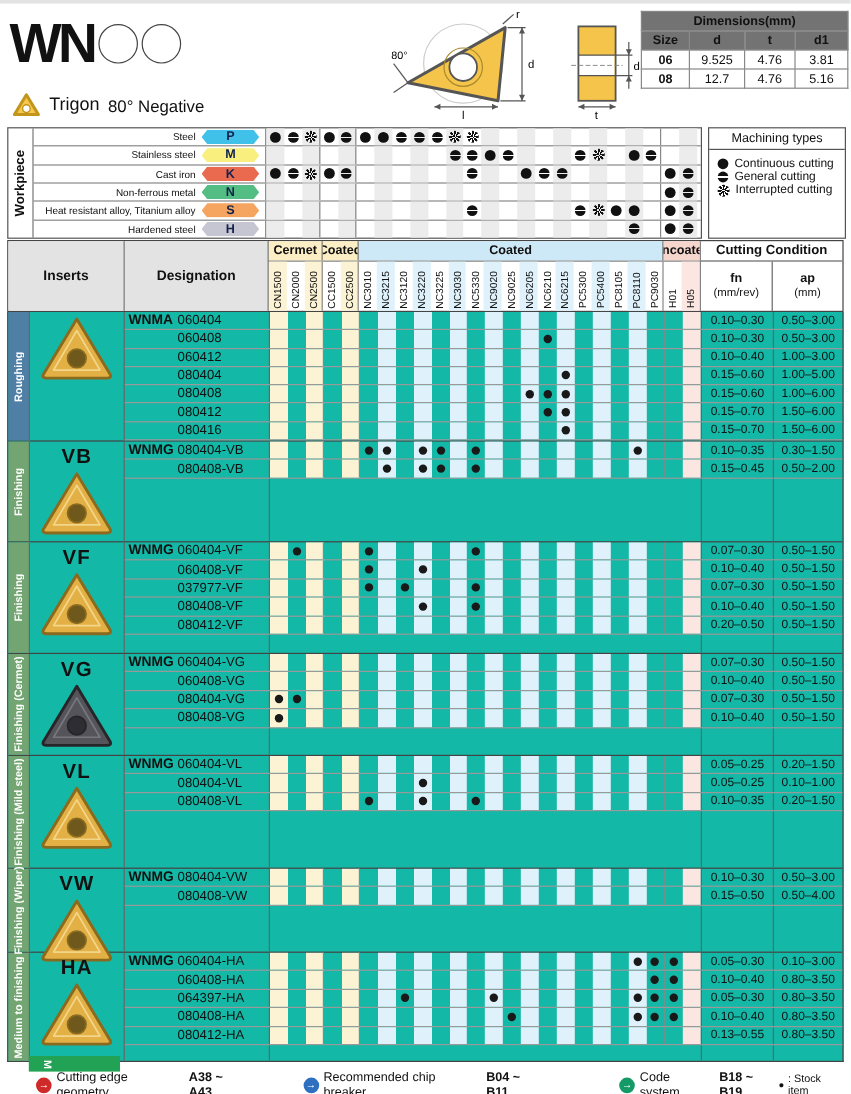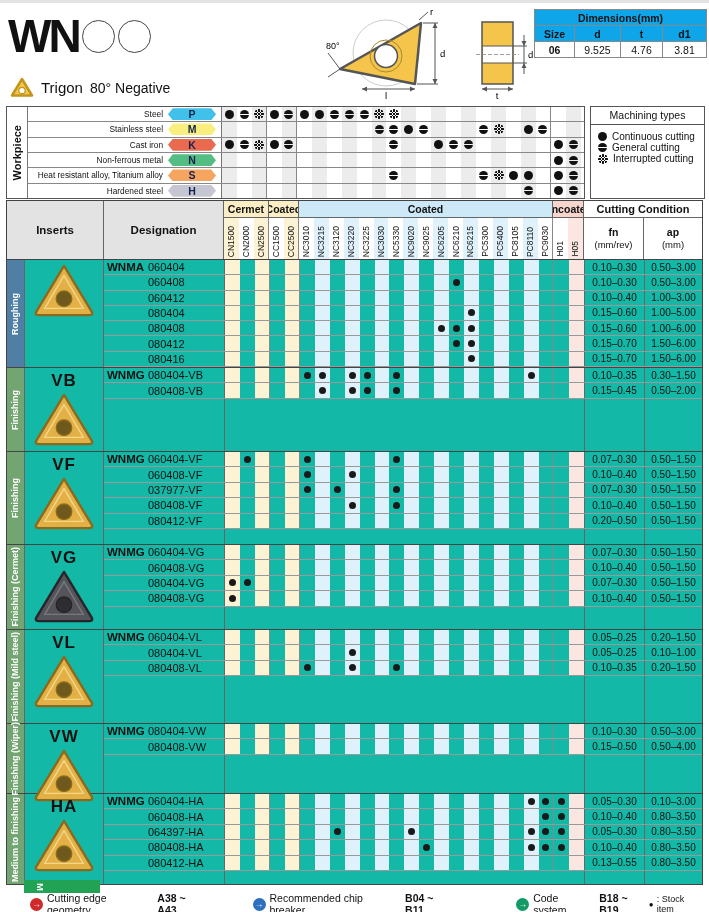--- a/index.html
+++ b/index.html
@@ -10,21 +10,21 @@
   .logo{position:absolute;left:8px;top:10px;display:flex;align-items:center}
   .logo-wn{font-size:46px;font-weight:bold;letter-spacing:-3px;line-height:1}
   .logo-c{width:33px;height:33px;border:1.5px solid #444;border-radius:50%;display:inline-block;margin-left:3px;background:#fff}
   .logo-c:first-of-type{margin-left:7px}
   .subtitle{position:absolute;left:10px;top:74px;display:flex;align-items:center;gap:7px}
   .shape-name{font-size:15px}
   .angle-label{font-size:14px;font-weight:normal}
   .drawing{position:absolute;left:326px;top:2px}
   .dims{position:absolute;right:2px;top:6px;border-collapse:collapse;font-size:10.5px;background:#fff}
   .dims th,.dims td{border:1px solid #888;text-align:center;padding:1.5px 0}
-  .dims th{background:#0ea5e9}
+  .dims th{background:#737373}
   .dims td.sz{font-weight:bold}
   
   .wp-panel{position:absolute;left:6px;top:103px;right:4px;height:93px;display:flex}
   .wp-table{width:579px;border:1.5px solid #555;display:flex;background:#fff}
   .wp-side{width:21px;border-right:1px solid #777;display:flex;align-items:center;justify-content:center}
   .vlabel{writing-mode:vertical-rl;transform:rotate(180deg);line-height:1}
   .wp-side .vlabel{font-weight:bold;font-size:11px}
   .wp-rows{flex:1;display:flex;flex-direction:column}
   .wp-row{flex:1;display:flex;align-items:center;border-bottom:1px solid #888}
   .wp-row:last-child{border-bottom:none}
@@ -151,20 +151,26 @@
       <th style="width:46px">d</th>
       <th style="width:42px">t</th>
       <th style="width:44px">d1</th>
     </tr>
     <tr>
       <td class="sz">06</td>
       <td>9.525</td>
       <td>4.76</td>
       <td>3.81</td>
     </tr>
+    <tr>
+      <td class="sz">08</td>
+      <td>12.7</td>
+      <td>4.76</td>
+      <td>5.16</td>
+    </tr>
   </tbody>
     </table>
 
   <div class="subtitle">
     <svg width="24" height="21">
       <path d="M12 2 L22 18.5 L2 18.5 Z" fill="#f6c94d" stroke="#c2951d" stroke-width="2.5" stroke-linejoin="round"></path>
       <circle cx="12" cy="13.5" r="3.2" fill="#fff" stroke="#c2951d" stroke-width="1.2"></circle>
     </svg>
     <span class="shape-name">Trigon</span>
     <span class="angle-label">80° Negative</span>

